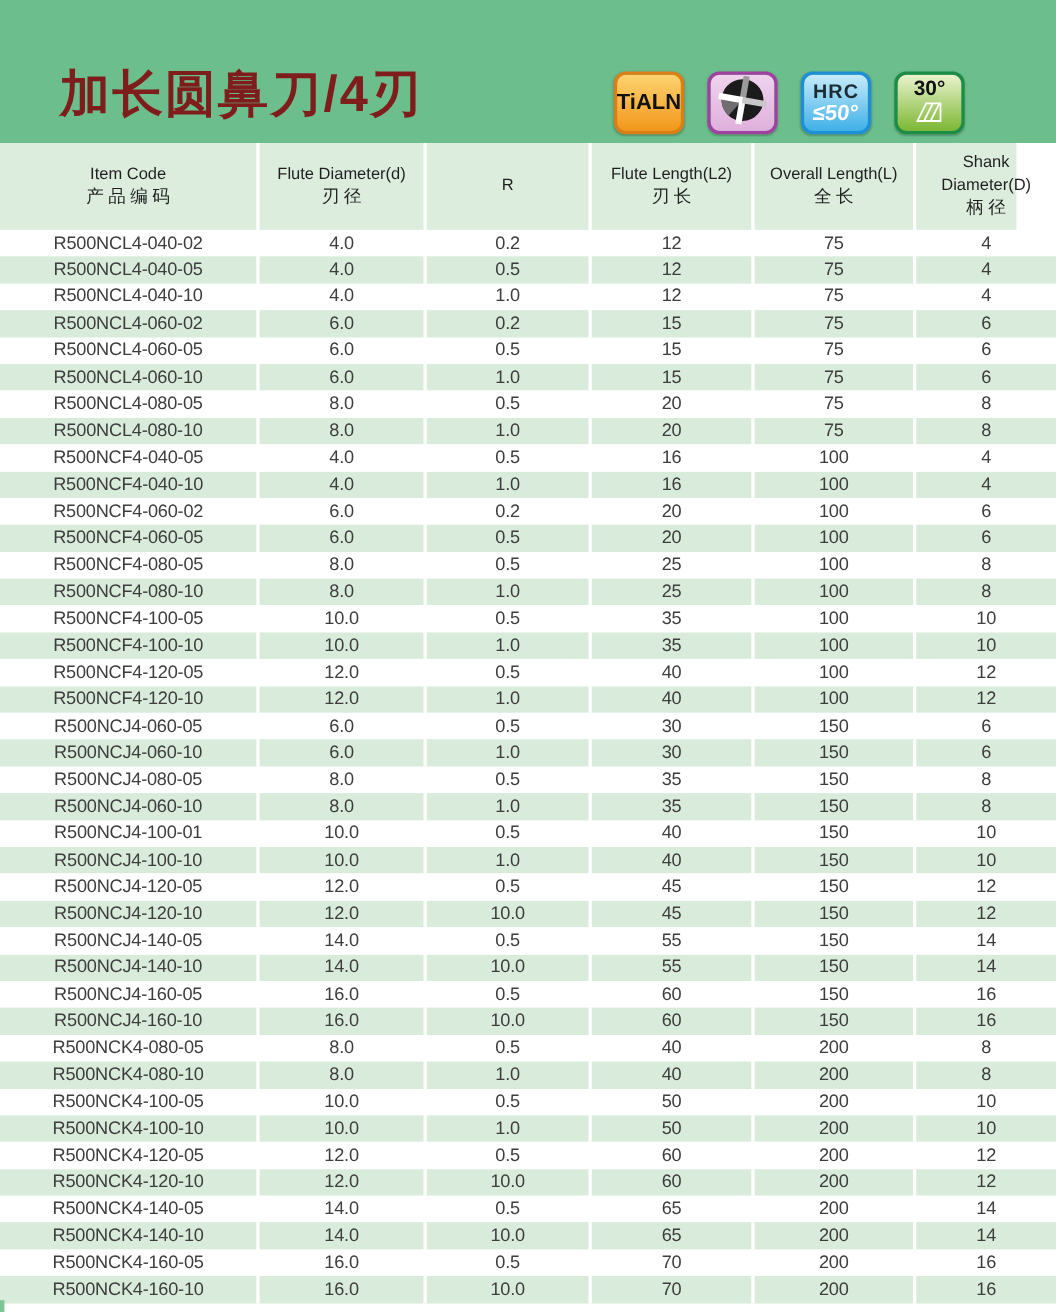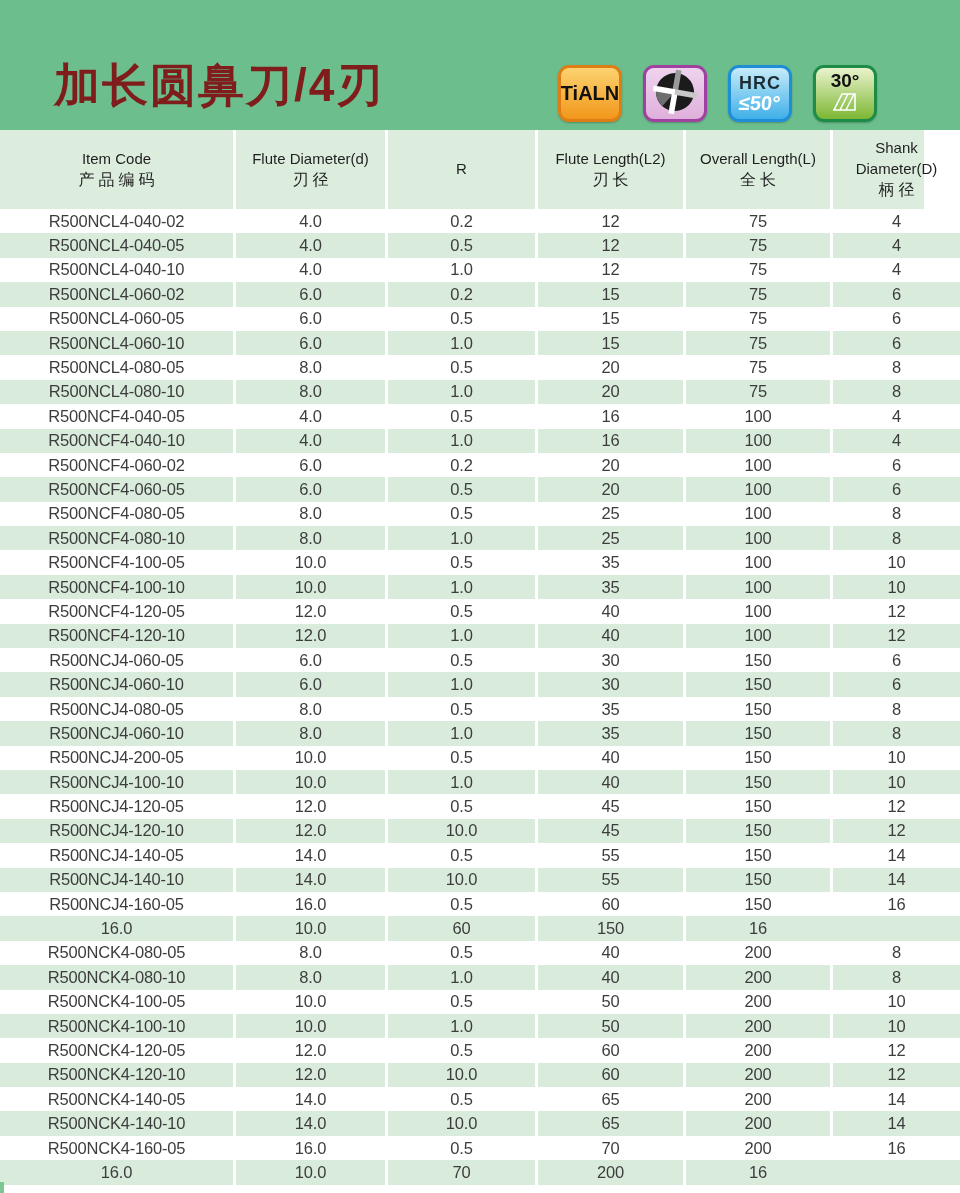--- a/index.html
+++ b/index.html
@@ -285,21 +285,21 @@
       </div>
       <div class="tr grid-row">
         <div class="td">R500NCJ4-060-10</div>
         <div class="td">8.0</div>
         <div class="td">1.0</div>
         <div class="td">35</div>
         <div class="td">150</div>
         <div class="td">8</div>
       </div>
       <div class="tr grid-row">
-        <div class="td">R500NCJ4-200-05</div>
+        <div class="td">R500NCJ4-100-01</div>
         <div class="td">10.0</div>
         <div class="td">0.5</div>
         <div class="td">40</div>
         <div class="td">150</div>
         <div class="td">10</div>
       </div>
       <div class="tr grid-row">
         <div class="td">R500NCJ4-100-10</div>
         <div class="td">10.0</div>
         <div class="td">1.0</div>
@@ -341,20 +341,21 @@
       </div>
       <div class="tr grid-row">
         <div class="td">R500NCJ4-160-05</div>
         <div class="td">16.0</div>
         <div class="td">0.5</div>
         <div class="td">60</div>
         <div class="td">150</div>
         <div class="td">16</div>
       </div>
       <div class="tr grid-row">
+        <div class="td">R500NCJ4-160-10</div>
         <div class="td">16.0</div>
         <div class="td">10.0</div>
         <div class="td">60</div>
         <div class="td">150</div>
         <div class="td">16</div>
       </div>
       <div class="tr grid-row">
         <div class="td">R500NCK4-080-05</div>
         <div class="td">8.0</div>
         <div class="td">0.5</div>
@@ -420,20 +421,21 @@
       </div>
       <div class="tr grid-row">
         <div class="td">R500NCK4-160-05</div>
         <div class="td">16.0</div>
         <div class="td">0.5</div>
         <div class="td">70</div>
         <div class="td">200</div>
         <div class="td">16</div>
       </div>
       <div class="tr grid-row">
+        <div class="td">R500NCK4-160-10</div>
         <div class="td">16.0</div>
         <div class="td">10.0</div>
         <div class="td">70</div>
         <div class="td">200</div>
         <div class="td">16</div>
       </div>
     </div>
 
   <div class="corner-notch"></div>
 </div>

